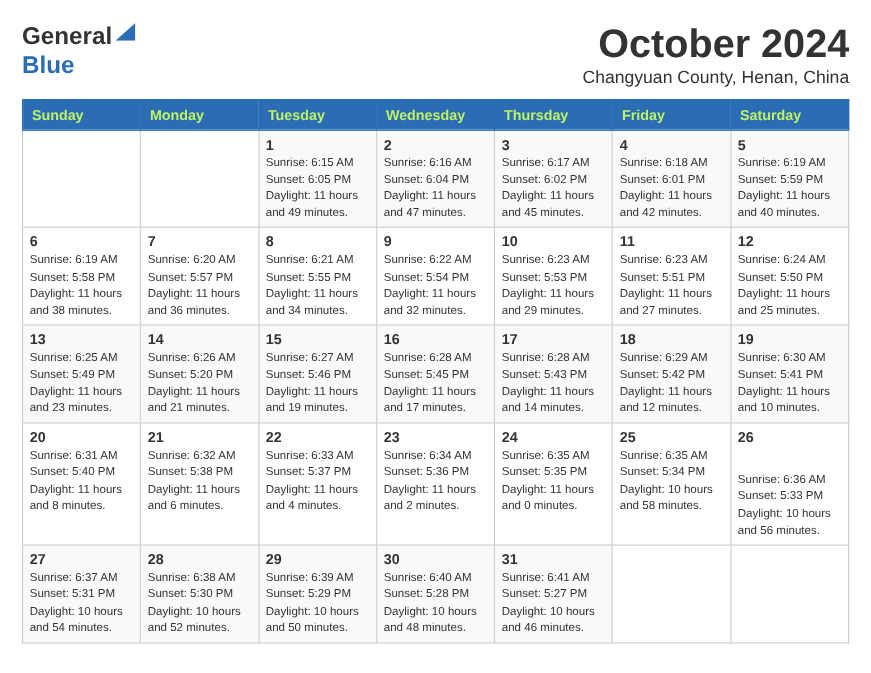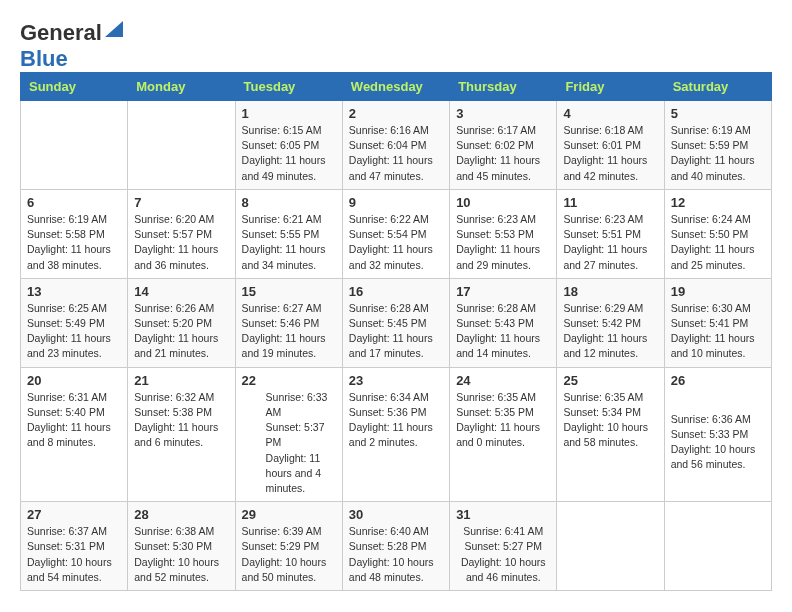--- a/index.html
+++ b/index.html
@@ -7,20 +7,21 @@
       font-family: Arial, sans-serif;
       background: #fff;
       width: 792px;
       min-height: 612px;
       padding: 20px;
     }
     .header {
       display: flex;
       justify-content: space-between;
       align-items: flex-start;
+      margin-bottom: 10px;
     }
     .logo {
       display: flex;
       flex-direction: column;
       align-items: flex-start;
     }
     .logo-row {
       display: flex;
       align-items: center;
     }
@@ -92,20 +93,24 @@
       <span style="display:inline-block;margin-left:3px;margin-top:-4px;">
         <svg width="18" height="16" viewBox="0 0 18 16">
           <polygon points="0,16 18,16 18,0" fill="#2a6db5"></polygon>
         </svg>
       </span>
     </div>
     <div>
       <span style="font-size:22px;font-weight:bold;color:#2a6db5;">Blue</span>
     </div>
   </div>
+  <div class="title-block">
+    <div class="month-title">October 2024</div>
+    <div class="location-title">Changyuan County, Henan, China</div>
+  </div>
 </div>
 
 <table class="calendar">
   <thead>
     <tr id="weekday-header">
         <th>Sunday</th>
         <th>Monday</th>
         <th>Tuesday</th>
         <th>Wednesday</th>
         <th>Thursday</th>
@@ -244,21 +249,21 @@
 Daylight: 11 hours and 8 minutes.</div>
         </td>
         <td>
           <span class="day-num">21</span>
           <div class="day-info" style="white-space: pre-line;">Sunrise: 6:32 AM
 Sunset: 5:38 PM
 Daylight: 11 hours and 6 minutes.</div>
         </td>
         <td>
           <span class="day-num">22</span>
-          <div class="day-info" style="white-space: pre-line; margin-left: 24px;">Sunrise: 6:33 AM
+          <div class="day-info" style="white-space: pre-line;">Sunrise: 6:33 AM
 Sunset: 5:37 PM
 Daylight: 11 hours and 4 minutes.</div>
         </td>
         <td>
           <span class="day-num">23</span>
           <div class="day-info" style="white-space: pre-line;">Sunrise: 6:34 AM
 Sunset: 5:36 PM
 Daylight: 11 hours and 2 minutes.</div>
         </td>
         <td>
@@ -300,21 +305,21 @@
 Daylight: 10 hours and 50 minutes.</div>
         </td>
         <td>
           <span class="day-num">30</span>
           <div class="day-info" style="white-space: pre-line;">Sunrise: 6:40 AM
 Sunset: 5:28 PM
 Daylight: 10 hours and 48 minutes.</div>
         </td>
         <td>
           <span class="day-num">31</span>
-          <div class="day-info" style="white-space: pre-line; text-align: center;">Sunrise: 6:41 AM
+          <div class="day-info" style="white-space: pre-line;">Sunrise: 6:41 AM
 Sunset: 5:27 PM
 Daylight: 10 hours and 46 minutes.</div>
         </td>
         <td class="empty-cell"></td>
         <td class="empty-cell"></td>
       </tr>
     </tbody>
 </table>
 
 </body></html>

